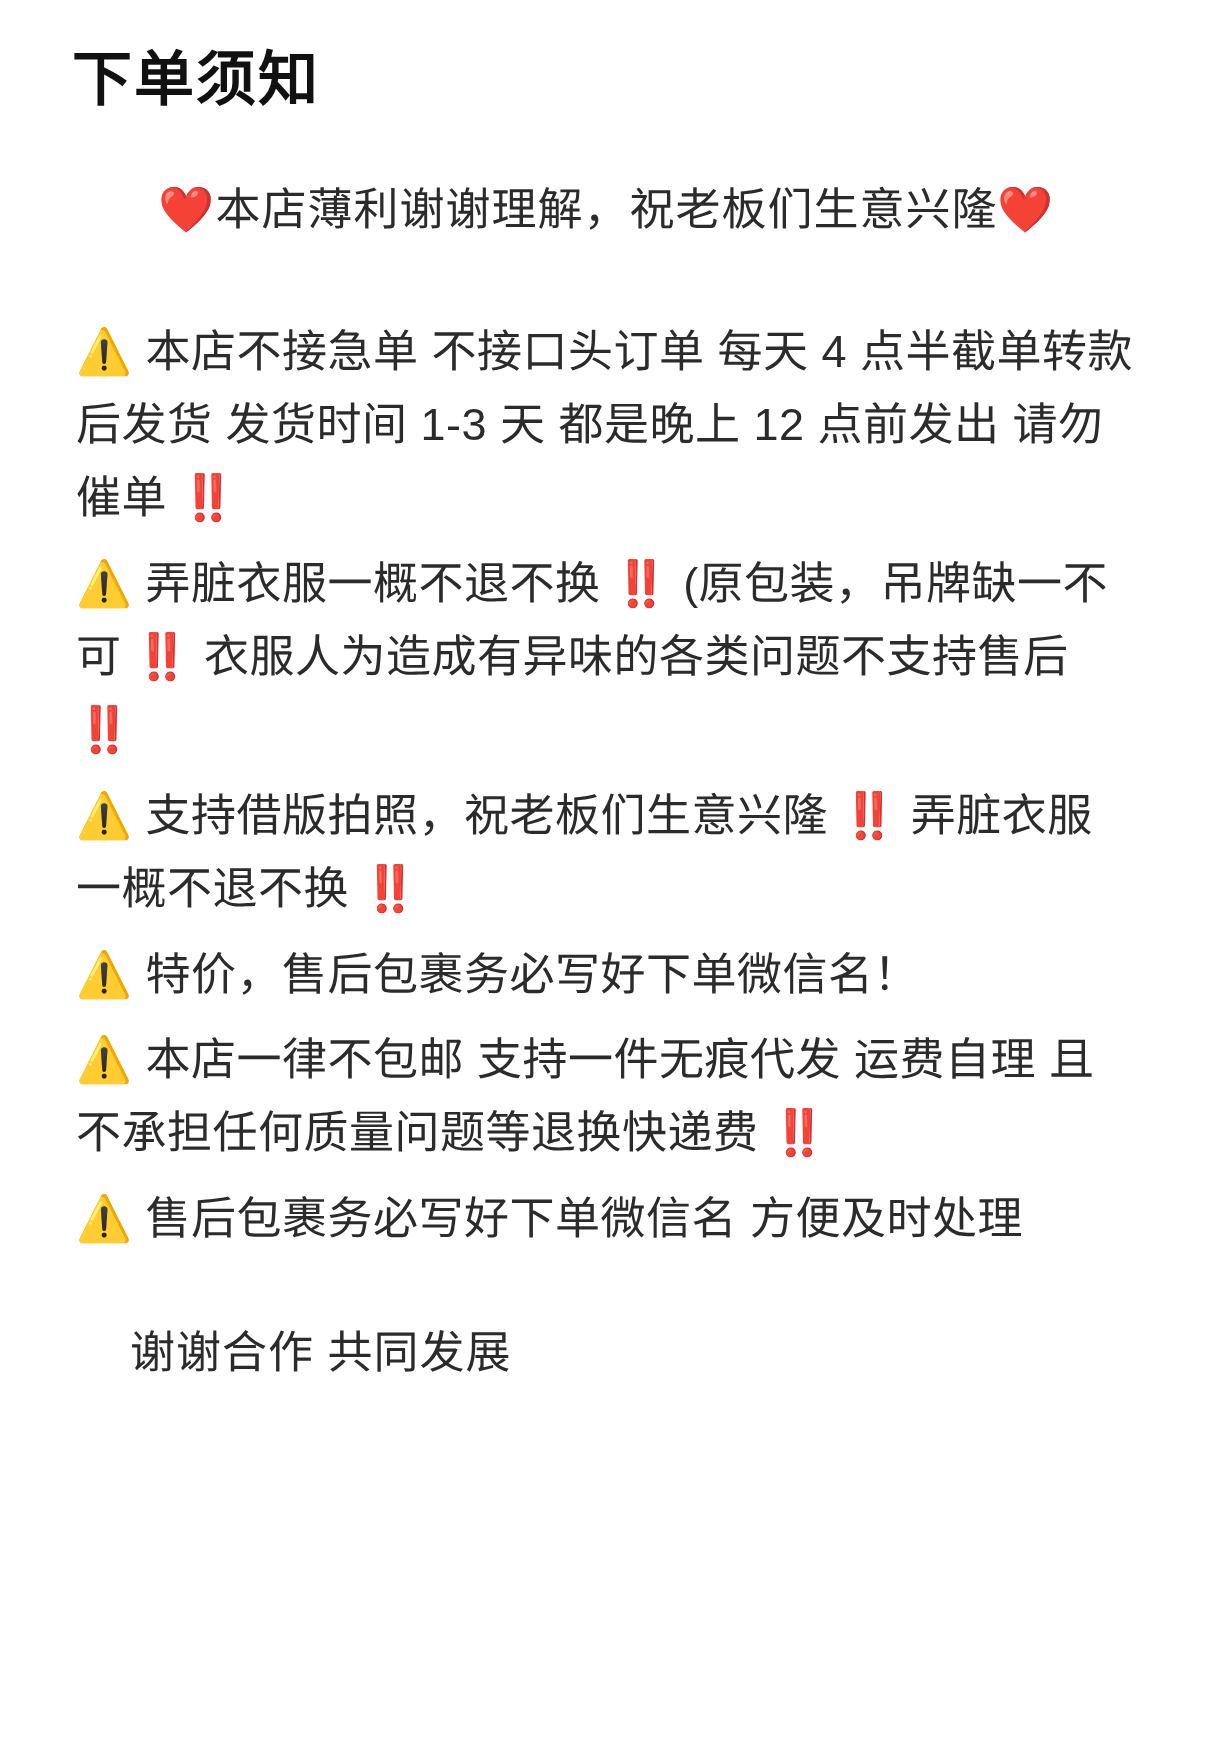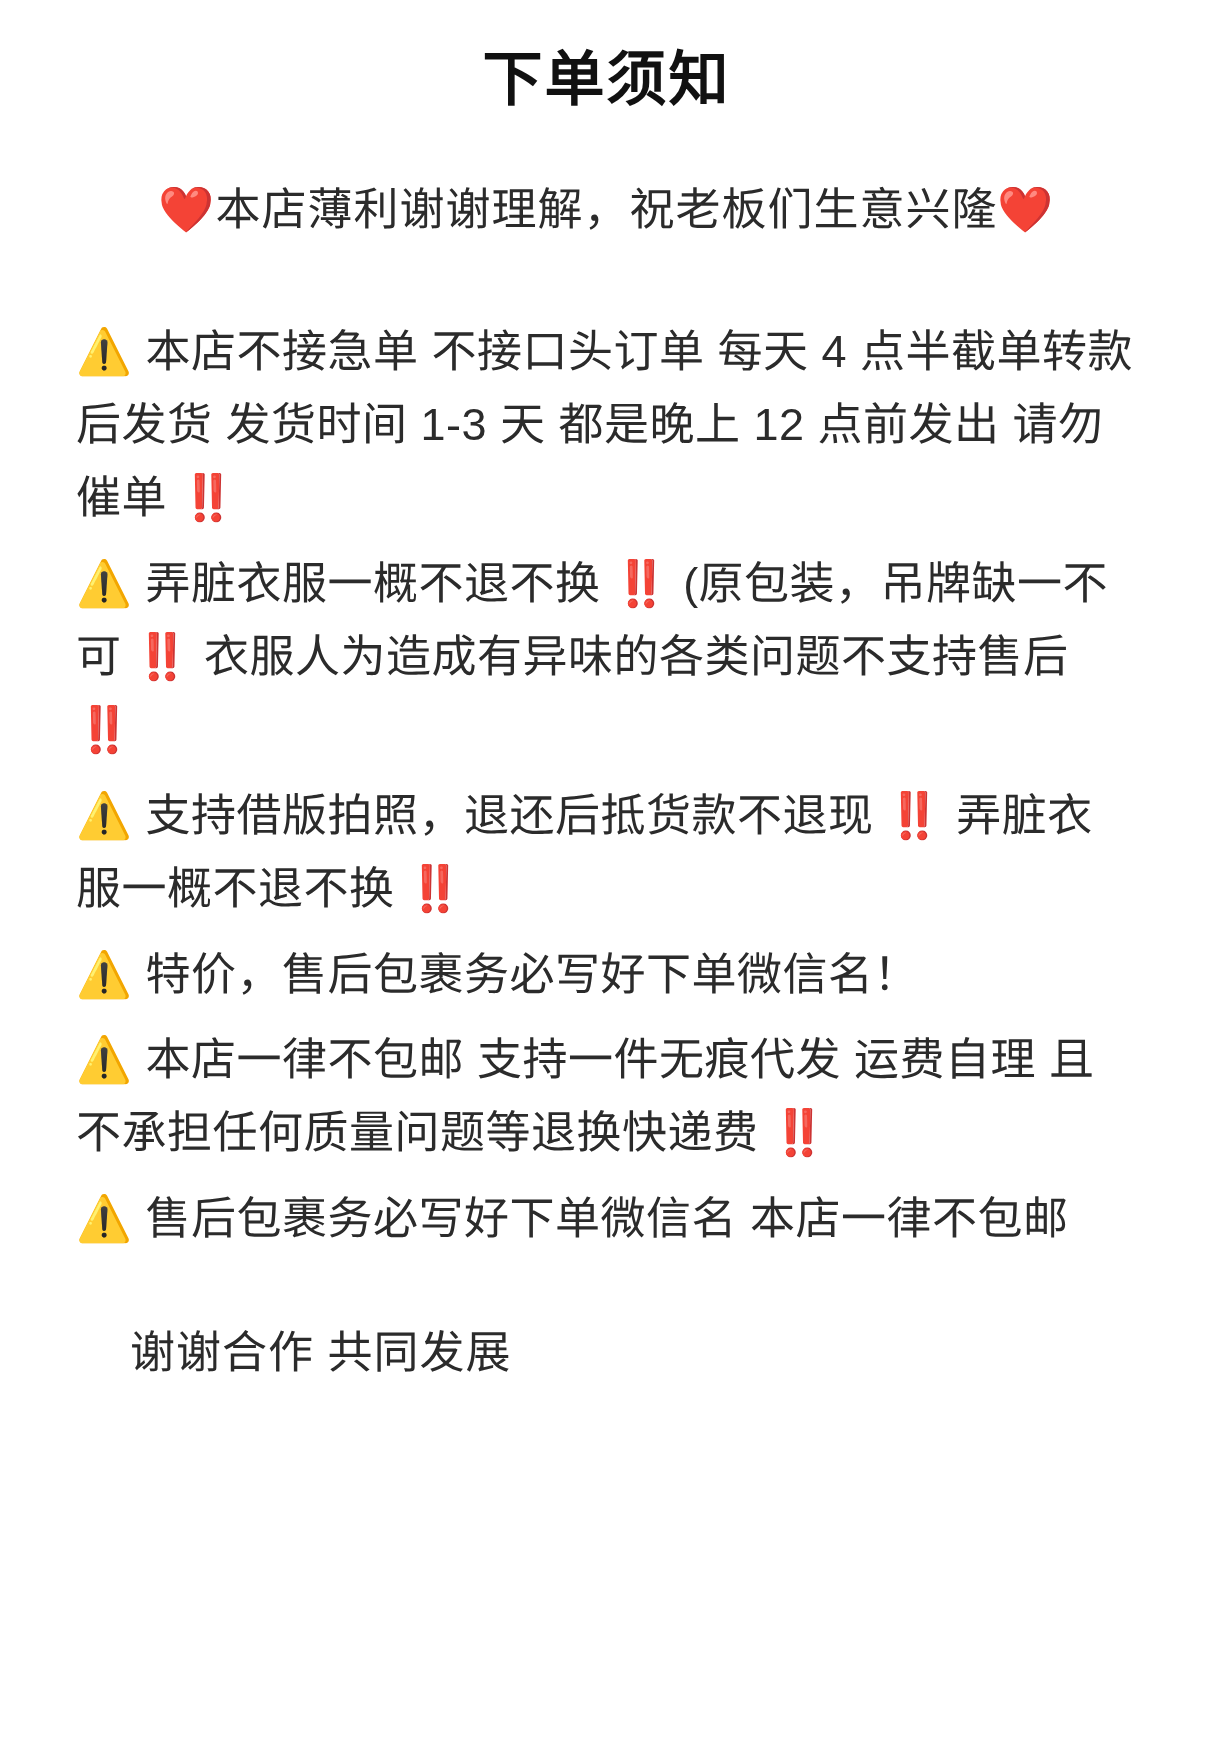--- a/index.html
+++ b/index.html
@@ -15,21 +15,20 @@
     -webkit-font-smoothing: antialiased;
   }
   .page {
     width: 1213px;
     min-height: 1737px;
     box-sizing: border-box;
     padding: 30px 72px 40px 72px;
     background: #ffffff;
   }
   .title {
-    text-align: center;
     font-size: 60px;
     font-weight: bold;
     letter-spacing: 2px;
     color: #111111;
     margin: 12px 0 58px 0;
     line-height: 1.25;
   }
   .greeting {
     font-size: 45px;
     line-height: 1.55;
@@ -129,40 +128,40 @@
       <span>弄脏衣服一概不退不换</span>
       <span class="emoji bangs">‼️</span>
       <span>(原包装，吊牌缺一不可</span>
       <span class="emoji bangs">‼️</span>
       <span>衣服人为造成有异味的各类问题不支持售后</span>
       <span class="emoji bangs">‼️</span>
     </li>
 
     <li class="rule">
       <span class="emoji warn">⚠️</span>
-      <span>支持借版拍照，退还后抵货款不退现</span>
+      <span>支持借版拍照，祝老板们生意兴隆</span>
       <span class="emoji bangs">‼️</span>
       <span>弄脏衣服一概不退不换</span>
       <span class="emoji bangs">‼️</span>
     </li>
 
     <li class="rule">
       <span class="emoji warn">⚠️</span>
       <span>特价，售后包裹务必写好下单微信名！</span>
     </li>
 
     <li class="rule">
       <span class="emoji warn">⚠️</span>
       <span>本店一律不包邮 支持一件无痕代发 运费自理 且不承担任何质量问题等退换快递费</span>
       <span class="emoji bangs">‼️</span>
     </li>
 
     <li class="rule">
       <span class="emoji warn">⚠️</span>
-      <span>售后包裹务必写好下单微信名 本店一律不包邮</span>
+      <span>售后包裹务必写好下单微信名 方便及时处理</span>
     </li>
 
   </ul>
 
   <div class="footer">
     <div class="footer-line indent">谢谢合作 共同发展</div>
   </div>
 
 </div>
 

